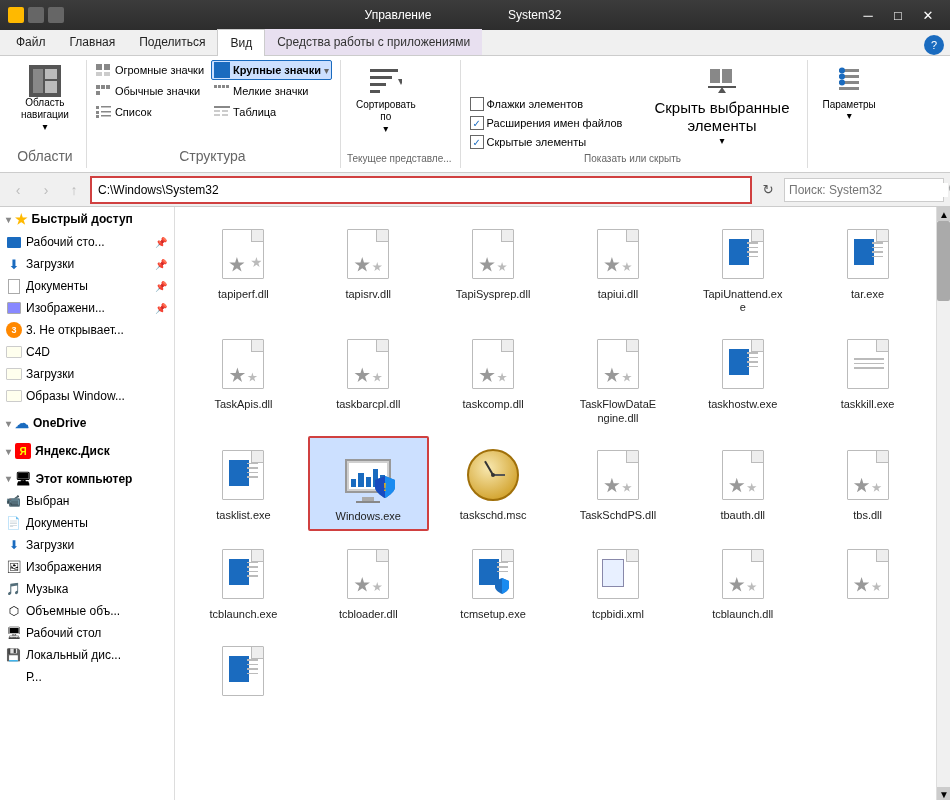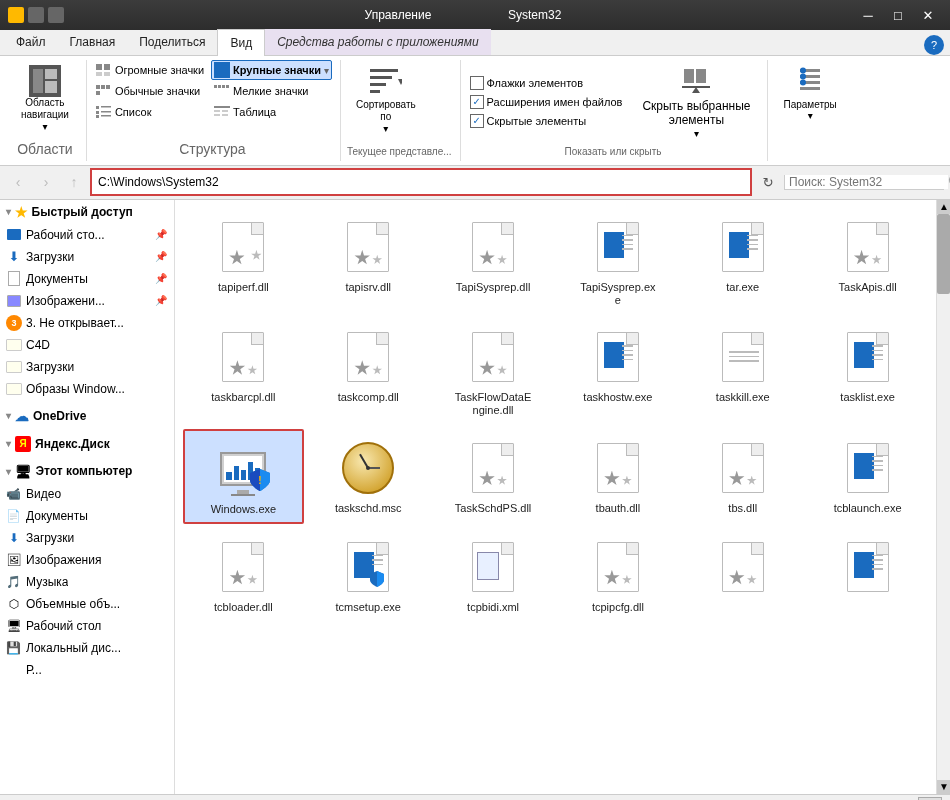--- a/index.html
+++ b/index.html
@@ -14,39 +14,39 @@
     .tb-icon { width: 16px; height: 16px; background: #ffb900; border-radius: 2px; }
     .tb-icon2 { background: #666; }
     .title-bar-title { flex: 1; text-align: center; color: #fff; font-size: 12px; }
     .title-bar-controls { display: flex; gap: 2px; }
     .ctrl-btn { width: 28px; height: 24px; background: transparent; border: none; color: #fff; cursor: pointer; font-size: 13px; display: flex; align-items: center; justify-content: center; }
 
     
     .ribbon-tabs { display: flex; align-items: flex-end; background: #f0f0f0; height: 26px; padding-left: 4px; border-bottom: 1px solid #ccc; }
     .ribbon-tab { padding: 4px 12px; font-size: 12px; cursor: pointer; height: 26px; display: flex; align-items: center; color: #222; }
     .ribbon-tab.active { background: #fff; border: 1px solid #ccc; border-bottom: none; margin-bottom: -1px; height: 27px; }
-    .ribbon-tab.tools { background: #e8e0f0; color: #333; font-style: italic; }
+    .ribbon-tab.tools { background: #e8e0f0; color: #333; }
     .tab-help { margin-left: auto; width: 20px; height: 20px; background: #1a6bbf; color: #fff; border-radius: 50%; display: flex; align-items: center; justify-content: center; font-size: 11px; margin-right: 6px; }
 
     
     .ribbon { background: #fff; border-bottom: 1px solid #ccc; padding: 4px 8px; display: flex; gap: 2px; min-height: 88px; }
     .ribbon-group { display: flex; flex-direction: column; border-right: 1px solid #ddd; padding: 0 8px 4px 4px; min-width: fit-content; }
     .ribbon-group-title { font-size: 14px; color: #666; text-align: center; margin-top: auto; padding-top: 2px; }
     .ribbon-group-content { display: flex; gap: 4px; align-items: flex-start; flex: 1; }
     .ribbon-btn-large { display: flex; flex-direction: column; align-items: center; padding: 4px 8px; border: 1px solid transparent; border-radius: 2px; cursor: pointer; min-width: 50px; font-size: 11px; text-align: center; }
     .ribbon-col { display: flex; flex-direction: column; gap: 1px; }
     .chk-icon { width: 14px; height: 14px; border: 1px solid #666; display: inline-flex; align-items: center; justify-content: center; font-size: 10px; color: #1a6bbf; background: #fff; }
 
     
     .address-bar { display: flex; align-items: center; background: #f0f0f0; padding: 4px 6px; gap: 4px; border-bottom: 1px solid #ccc; height: 34px; }
     .nav-btn { width: 24px; height: 24px; background: transparent; border: 1px solid transparent; border-radius: 2px; cursor: pointer; display: flex; align-items: center; justify-content: center; font-size: 14px; color: #555; }
     .nav-btn.disabled { color: #bbb; cursor: default; }
     .address-input { flex: 1; height: 28px; border: 2px solid #d04040; padding: 0 6px; font-size: 12px; background: #fff; outline: none; }
     .refresh-btn { width: 24px; height: 24px; background: transparent; border: 1px solid transparent; border-radius: 2px; cursor: pointer; display: flex; align-items: center; justify-content: center; color: #555; }
-    .search-box { display: flex; align-items: center; border: 1px solid #ccc; background: #fff; height: 15px; width: 160px; }
+    .search-box { display: flex; align-items: center; border: 1px solid #ccc; background: #fff; height: 24px; width: 160px; }
     .search-input { flex: 1; border: none; outline: none; font-size: 12px; padding: 0 4px; }
     .search-icon { width: 20px; height: 20px; display: flex; align-items: center; justify-content: center; color: #888; }
 
     
     .main-area { display: flex; height: calc(800px - 30px - 26px - 88px - 34px - 28px); }
 
     
     .sidebar { width: 175px; border-right: 1px solid #ddd; overflow-y: auto; background: #fff; }
     .sidebar-section { margin-bottom: 4px; }
     .sidebar-item { display: flex; align-items: center; gap: 4px; padding: 3px 6px; cursor: pointer; font-size: 12px; white-space: nowrap; overflow: hidden; }
@@ -239,21 +239,21 @@
             </svg>
         </div>
         <span style="font-size:10px;text-align:center;line-height:1.2">Сортировать<br>по</span>
         <span style="font-size:10px">▾</span>
       </div>
     </div>
     <div class="ribbon-group-title" style="font-size:10px;color:#666;text-align:center;">Текущее представле...</div>
   </div>
 
   <div class="ribbon-group">
-    <div class="ribbon-group-content" style="align-items:center;gap:8px;">
+    <div class="ribbon-group-content" style="align-items:flex-end;gap:20px;">
       <div class="ribbon-col">
         <div class="ribbon-row">
           <div class="chk-icon"></div>
           <span style="font-size:11px">Флажки элементов</span>
         </div>
         <div class="ribbon-row">
           <div class="chk-icon" style="color:#1a6bbf;">✓</div>
           <span style="font-size:11px">Расширения имен файлов</span>
         </div>
         <div class="ribbon-row">
@@ -263,21 +263,21 @@
       </div>
       <div class="ribbon-btn-large" style="min-width:60px;">
         <div>
           <svg width="32" height="32" viewBox="0 0 32 32">
               <rect x="4" y="4" width="10" height="14" fill="#888"></rect>
               <rect x="16" y="4" width="10" height="14" fill="#888"></rect>
               <line x1="2" y1="22" x2="30" y2="22" stroke="#555" stroke-width="2"></line>
               <polygon points="16,22 12,28 20,28" fill="#555"></polygon>
             </svg>
         </div>
-        <span style="font-size:12px;text-align:center;line-height:1.2">Скрыть выбранные<br>элементы</span>
+        <span style="font-size:15px;text-align:center;line-height:1.2">Скрыть выбранные<br>элементы</span>
         <span style="font-size:10px">▾</span>
       </div>
     </div>
     <div class="ribbon-group-title" style="font-size:10px;color:#666;text-align:center;">Показать или скрыть</div>
   </div>
 
   <div class="ribbon-group" style="border-right:none;">
     <div class="ribbon-group-content">
       <div class="ribbon-btn-large">
         <div>
@@ -393,21 +393,21 @@
     <div class="sidebar-section">
       <div class="sidebar-header">
         <span class="chevron">▾</span>
         <span style="font-size:13px;">🖥</span>
         <span>Этот компьютер</span>
       </div>
       <div class="sidebar-item">
         <div class="sidebar-item-icon">
             <span style="font-size:12px;">📹</span>
           </div>
-        <span class="sidebar-item-text">Видео</span>
+        <span class="sidebar-item-text">Выбран</span>
       </div>
       <div class="sidebar-item">
         <div class="sidebar-item-icon">
             <span style="font-size:12px;">📄</span>
           </div>
         <span class="sidebar-item-text">Документы</span>
       </div>
       <div class="sidebar-item">
         <div class="sidebar-item-icon">
             <span style="color:#1a6bbf;font-size:12px;">⬇</span>
@@ -478,34 +478,45 @@
     <div class="file-item">
       <div class="file-icon">
         <div class="fi-page">
             <div style="display:flex;gap:2px;position:absolute;bottom:5px;left:50%;transform:translateX(-50%);">
               <div class="fi-gear"></div>
               <div style="width:10px;height:10px;background:#bbb;clip-path:polygon(50% 0%,61% 35%,98% 35%,68% 57%,79% 91%,50% 70%,21% 91%,32% 57%,2% 35%,39% 35%);margin-top:5px;"></div>
             </div>
           </div>
       </div>
       <div class="file-name">TapiSysprep.dll</div>
+    </div>
+    <div class="file-item">
+      <div class="file-icon">
+        <div class="fi-page">
+            <div style="display:flex;gap:2px;position:absolute;bottom:5px;left:50%;transform:translateX(-50%);">
+              <div class="fi-gear"></div>
+              <div style="width:10px;height:10px;background:#bbb;clip-path:polygon(50% 0%,61% 35%,98% 35%,68% 57%,79% 91%,50% 70%,21% 91%,32% 57%,2% 35%,39% 35%);margin-top:5px;"></div>
+            </div>
+          </div>
+      </div>
+      <div class="file-name">tapiui.dll</div>
     </div>
     <div class="file-item">
       <div class="file-icon">
         <div class="fi-page" style="background:#fff;">
           <div class="fi-blue-rect"></div>
           <div class="fi-lines">
               <div class="fi-line"></div>
               <div class="fi-line"></div>
               <div class="fi-line"></div>
               <div class="fi-line"></div>
             </div>
         </div>
       </div>
-      <div class="file-name">TapiSysprep.exe</div>
+      <div class="file-name">TapiUnattend.exe</div>
     </div>
     <div class="file-item">
       <div class="file-icon">
         <div class="fi-page" style="background:#fff;">
           <div class="fi-blue-rect"></div>
           <div class="fi-lines">
               <div class="fi-line"></div>
               <div class="fi-line"></div>
               <div class="fi-line"></div>
               <div class="fi-line"></div>
@@ -738,21 +749,21 @@
 
     <div class="file-item">
       <div class="file-icon">
         <div class="fi-page">
             <div style="display:flex;gap:2px;position:absolute;bottom:5px;left:50%;transform:translateX(-50%);">
               <div class="fi-gear"></div>
               <div style="width:10px;height:10px;background:#bbb;clip-path:polygon(50% 0%,61% 35%,98% 35%,68% 57%,79% 91%,50% 70%,21% 91%,32% 57%,2% 35%,39% 35%);margin-top:5px;"></div>
             </div>
           </div>
       </div>
-      <div class="file-name">tcpipcfg.dll</div>
+      <div class="file-name">tcblaunch.dll</div>
     </div>
 
     <div class="file-item">
       <div class="file-icon">
         <div class="fi-page">
             <div style="display:flex;gap:2px;position:absolute;bottom:5px;left:50%;transform:translateX(-50%);">
               <div class="fi-gear"></div>
               <div style="width:10px;height:10px;background:#bbb;clip-path:polygon(50% 0%,61% 35%,98% 35%,68% 57%,79% 91%,50% 70%,21% 91%,32% 57%,2% 35%,39% 35%);margin-top:5px;"></div>
             </div>
           </div>

